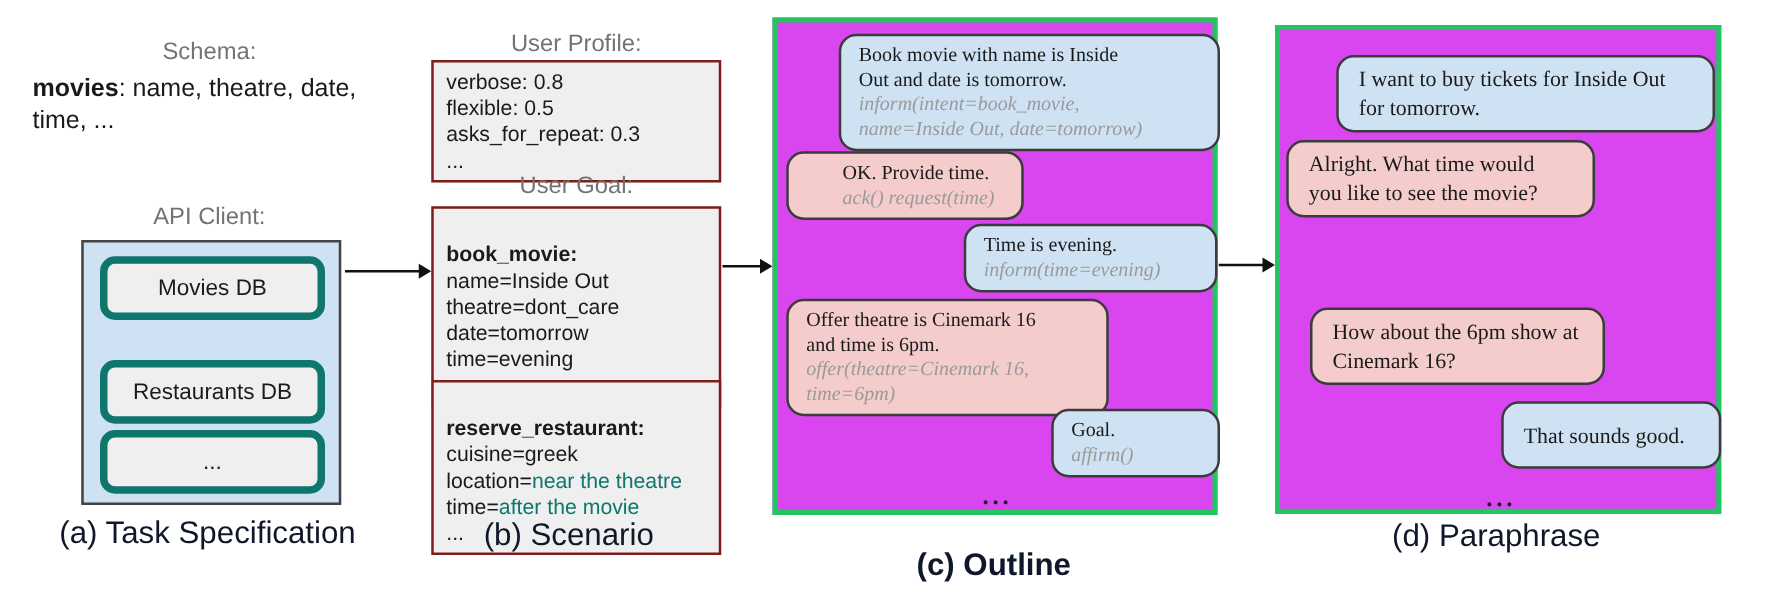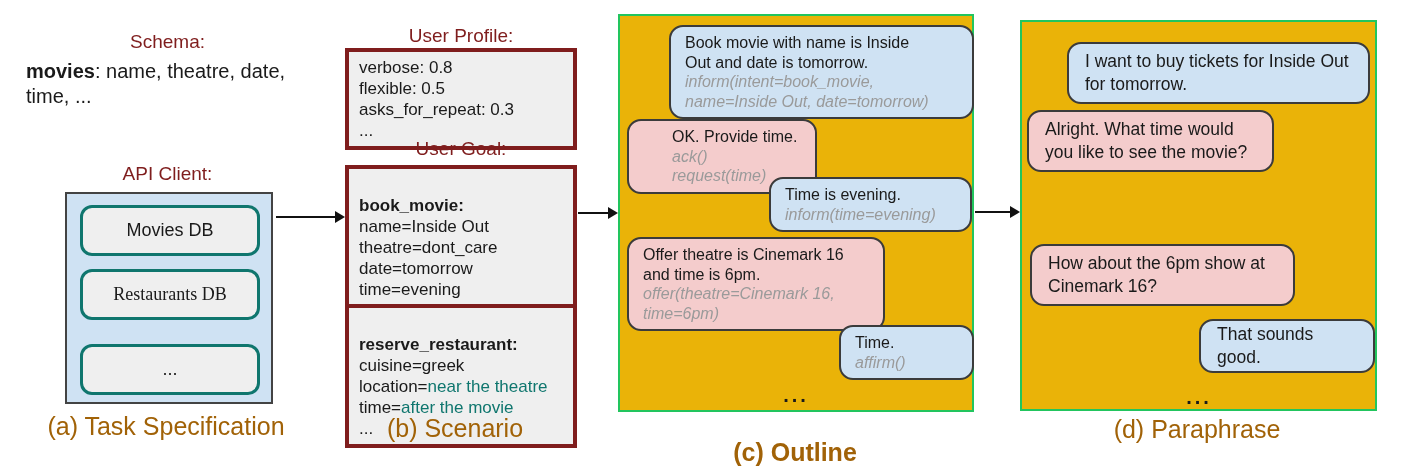--- a/index.html
+++ b/index.html
@@ -8,61 +8,62 @@
   #figure {
     position: relative;
     width: 1422px; height: 476px;
     background: #ffffff;
     overflow: hidden;
   }
   .abs { position: absolute; }
   .heading {
     font-size: 19px;
     text-align: center;
-    color: #7f1d1d;
+    color: #737373;
   }
   .caption {
     font-size: 25px;
     text-align: center;
-    color: #a16207;
+    color: #0f172a;
   }
   .schema-text { font-size: 20px; line-height: 25px; }
   .schema-text p span { white-space: pre-line; }
   .schema-text b { font-weight: bold; }
 
   .blue-container {
     background: #cfe2f3;
     border: 2px solid #434343;
   }
   .db-box {
     position: absolute;
     left: 13px; width: 180px; height: 51px;
     background: #efefef;
-    border: 3px solid #0f766e;
+    border: 6px solid #0f766e;
     border-radius: 12px;
     display: flex; align-items: center; justify-content: center;
     font-size: 18px;
   }
 
   .gray-box {
     position: absolute;
     background: #efefef;
-    border: 4px solid #7f1d1d;
+    border: 2px solid #7f1d1d;
     font-size: 17px;
     line-height: 21px;
     padding: 5px 10px;
     white-space: pre-line;
   }
   .gray-box .box-title { font-weight: bold; }
   .blue-val { color: #0f766e; }
 
   .panel {
     position: absolute;
-    background: #eab308;
-    border: 2px solid #22c55e;
+    background: #d946ef;
+    border: 4px solid #22c55e;
+    font-family: Liberation Serif, serif;
   }
   .bubble {
     position: absolute;
     border: 2px solid #3b3b3b;
     border-radius: 14px;
     padding: 6px 14px;
   }
   .bubble.user   { background: #cfe2f3; }
   .bubble.system { background: #f4cccc; }
   .bubble-text {
@@ -107,21 +108,21 @@
 
   <div class="abs schema-text" style="left:26px; top:59px; width:305px;">
     <p><b>movies</b><span>: name, theatre, date,
 time, ...</span></p>
   </div>
 
   <div class="abs heading" style="left:20px; top:163px; width:295px;">API Client:</div>
 
   <div class="abs blue-container" style="left:65px; top:192px; width:208px; height:212px;">
     <div class="db-box" style="top:11px;">Movies DB</div>
-    <div class="db-box" style="top:75px;font-family:Liberation Serif, serif;">Restaurants DB</div>
+    <div class="db-box" style="top:94px;">Restaurants DB</div>
     <div class="db-box" style="top:150px;">...</div>
   </div>
 
   <div class="abs caption" style="left:10px; top:412px; width:312px;">(a) Task Specification</div>
 
   <div class="arrow" style="left:276px; top:211px; width:69px;">
     <div class="arrow-shaft"></div>
     <div class="arrow-head"></div>
   </div>
 
@@ -173,21 +174,21 @@
       <div class="bubble-text">Time is evening.</div>
       <div class="bubble-note">inform(time=evening)</div>
     </div>
     <div class="bubble system" style="left:7px; top:221px; width:258px;">
       <div class="bubble-text">Offer theatre is Cinemark 16
 and time is 6pm.</div>
       <div class="bubble-note">offer(theatre=Cinemark 16,
 time=6pm)</div>
     </div>
     <div class="bubble user" style="left:219px; top:309px; width:135px;">
-      <div class="bubble-text">Time.</div>
+      <div class="bubble-text">Goal.</div>
       <div class="bubble-note">affirm()</div>
     </div>
     <div class="ellipsis" style="left:146px; top:368px;">...</div>
   </div>
 
   <div class="abs caption" style="left:670px; top:438px; width:250px;font-weight:bold;">(c) Outline</div>
 
   <div class="arrow" style="left:975px; top:206px; width:45px;">
     <div class="arrow-shaft"></div>
     <div class="arrow-head"></div>
@@ -195,21 +196,21 @@
 
   <div class="panel panel-d" style="left:1020px; top:20px; width:357px; height:391px;">
     <div class="bubble user" style="left:45px; top:20px; width:303px;">
       <div class="bubble-text">I want to buy tickets for Inside Out
 for tomorrow.</div>
     </div>
     <div class="bubble system" style="left:5px; top:88px; width:247px;">
       <div class="bubble-text">Alright. What time would
 you like to see the movie?</div>
     </div>
-    <div class="bubble system" style="left:8px; top:222px; width:265px;">
+    <div class="bubble system" style="left:24px; top:222px; width:236px;">
       <div class="bubble-text">How about the 6pm show at
 Cinemark 16?</div>
     </div>
     <div class="bubble user v-center" style="left:177px; top:297px; width:176px; height:54px;">
       <div class="bubble-text">That sounds good.</div>
     </div>
     <div class="ellipsis" style="left:147px; top:364px;">...</div>
   </div>
 
   <div class="abs caption" style="left:1072px; top:415px; width:250px;">(d) Paraphrase</div>

